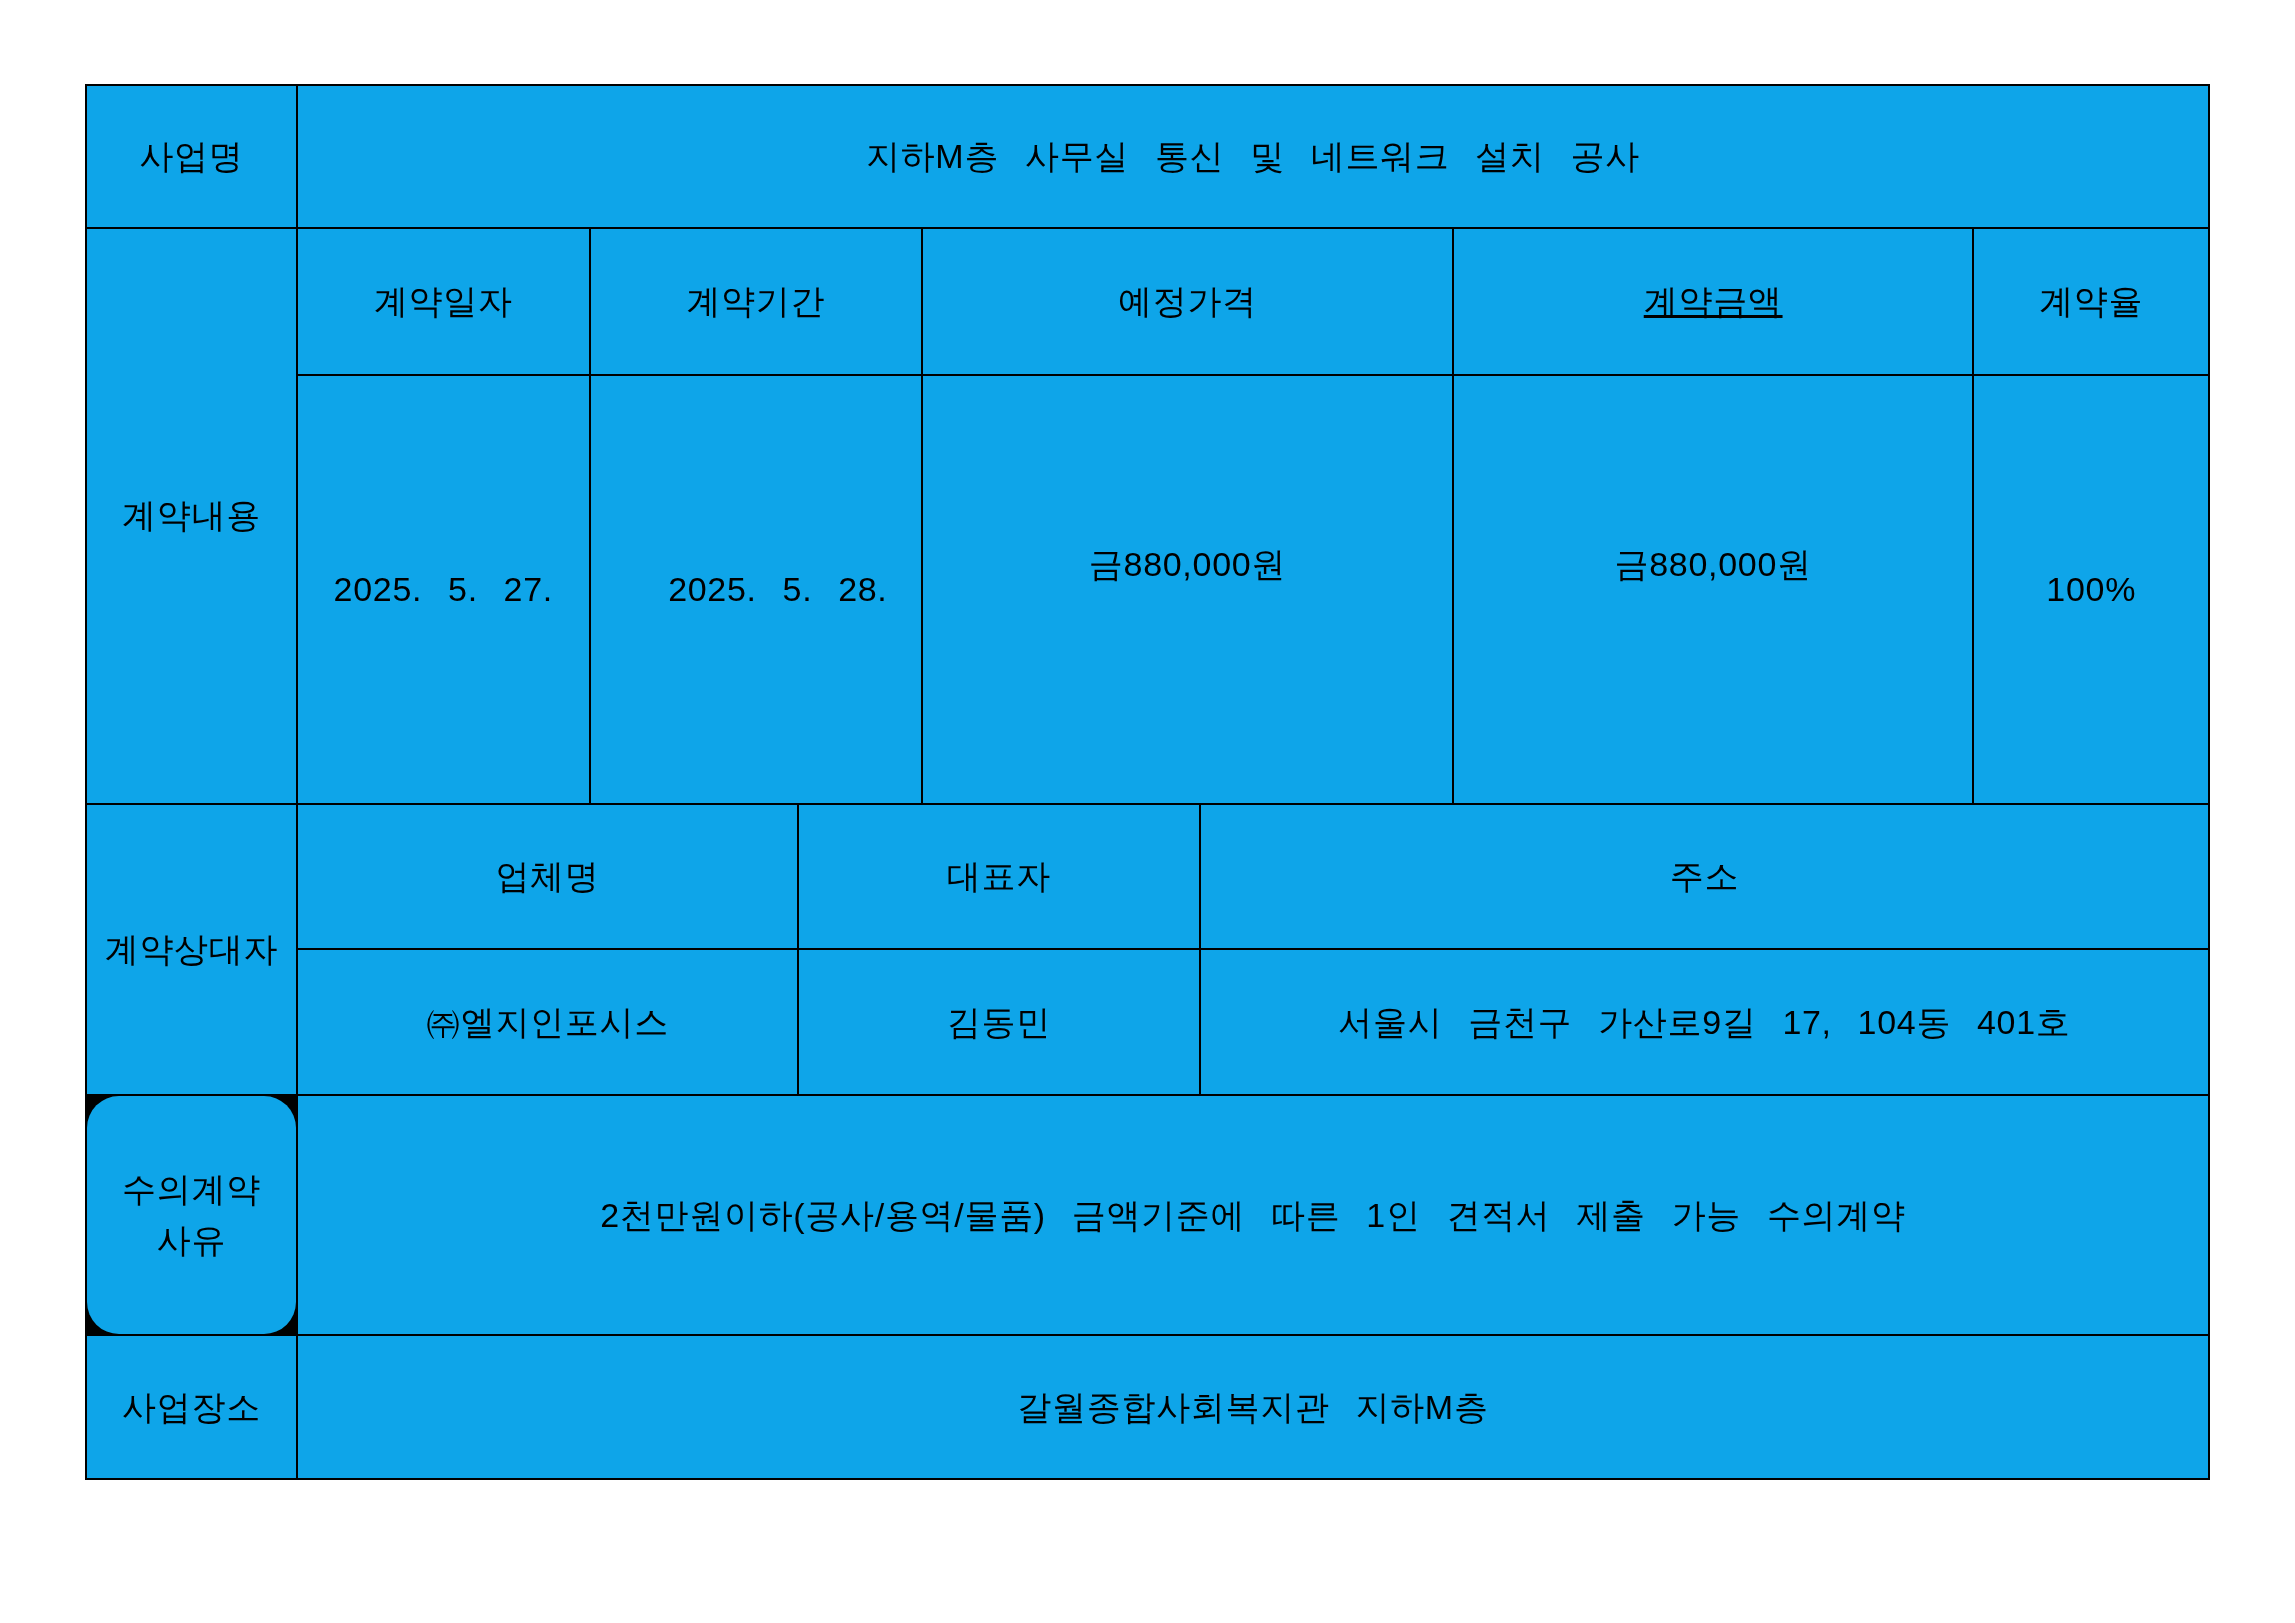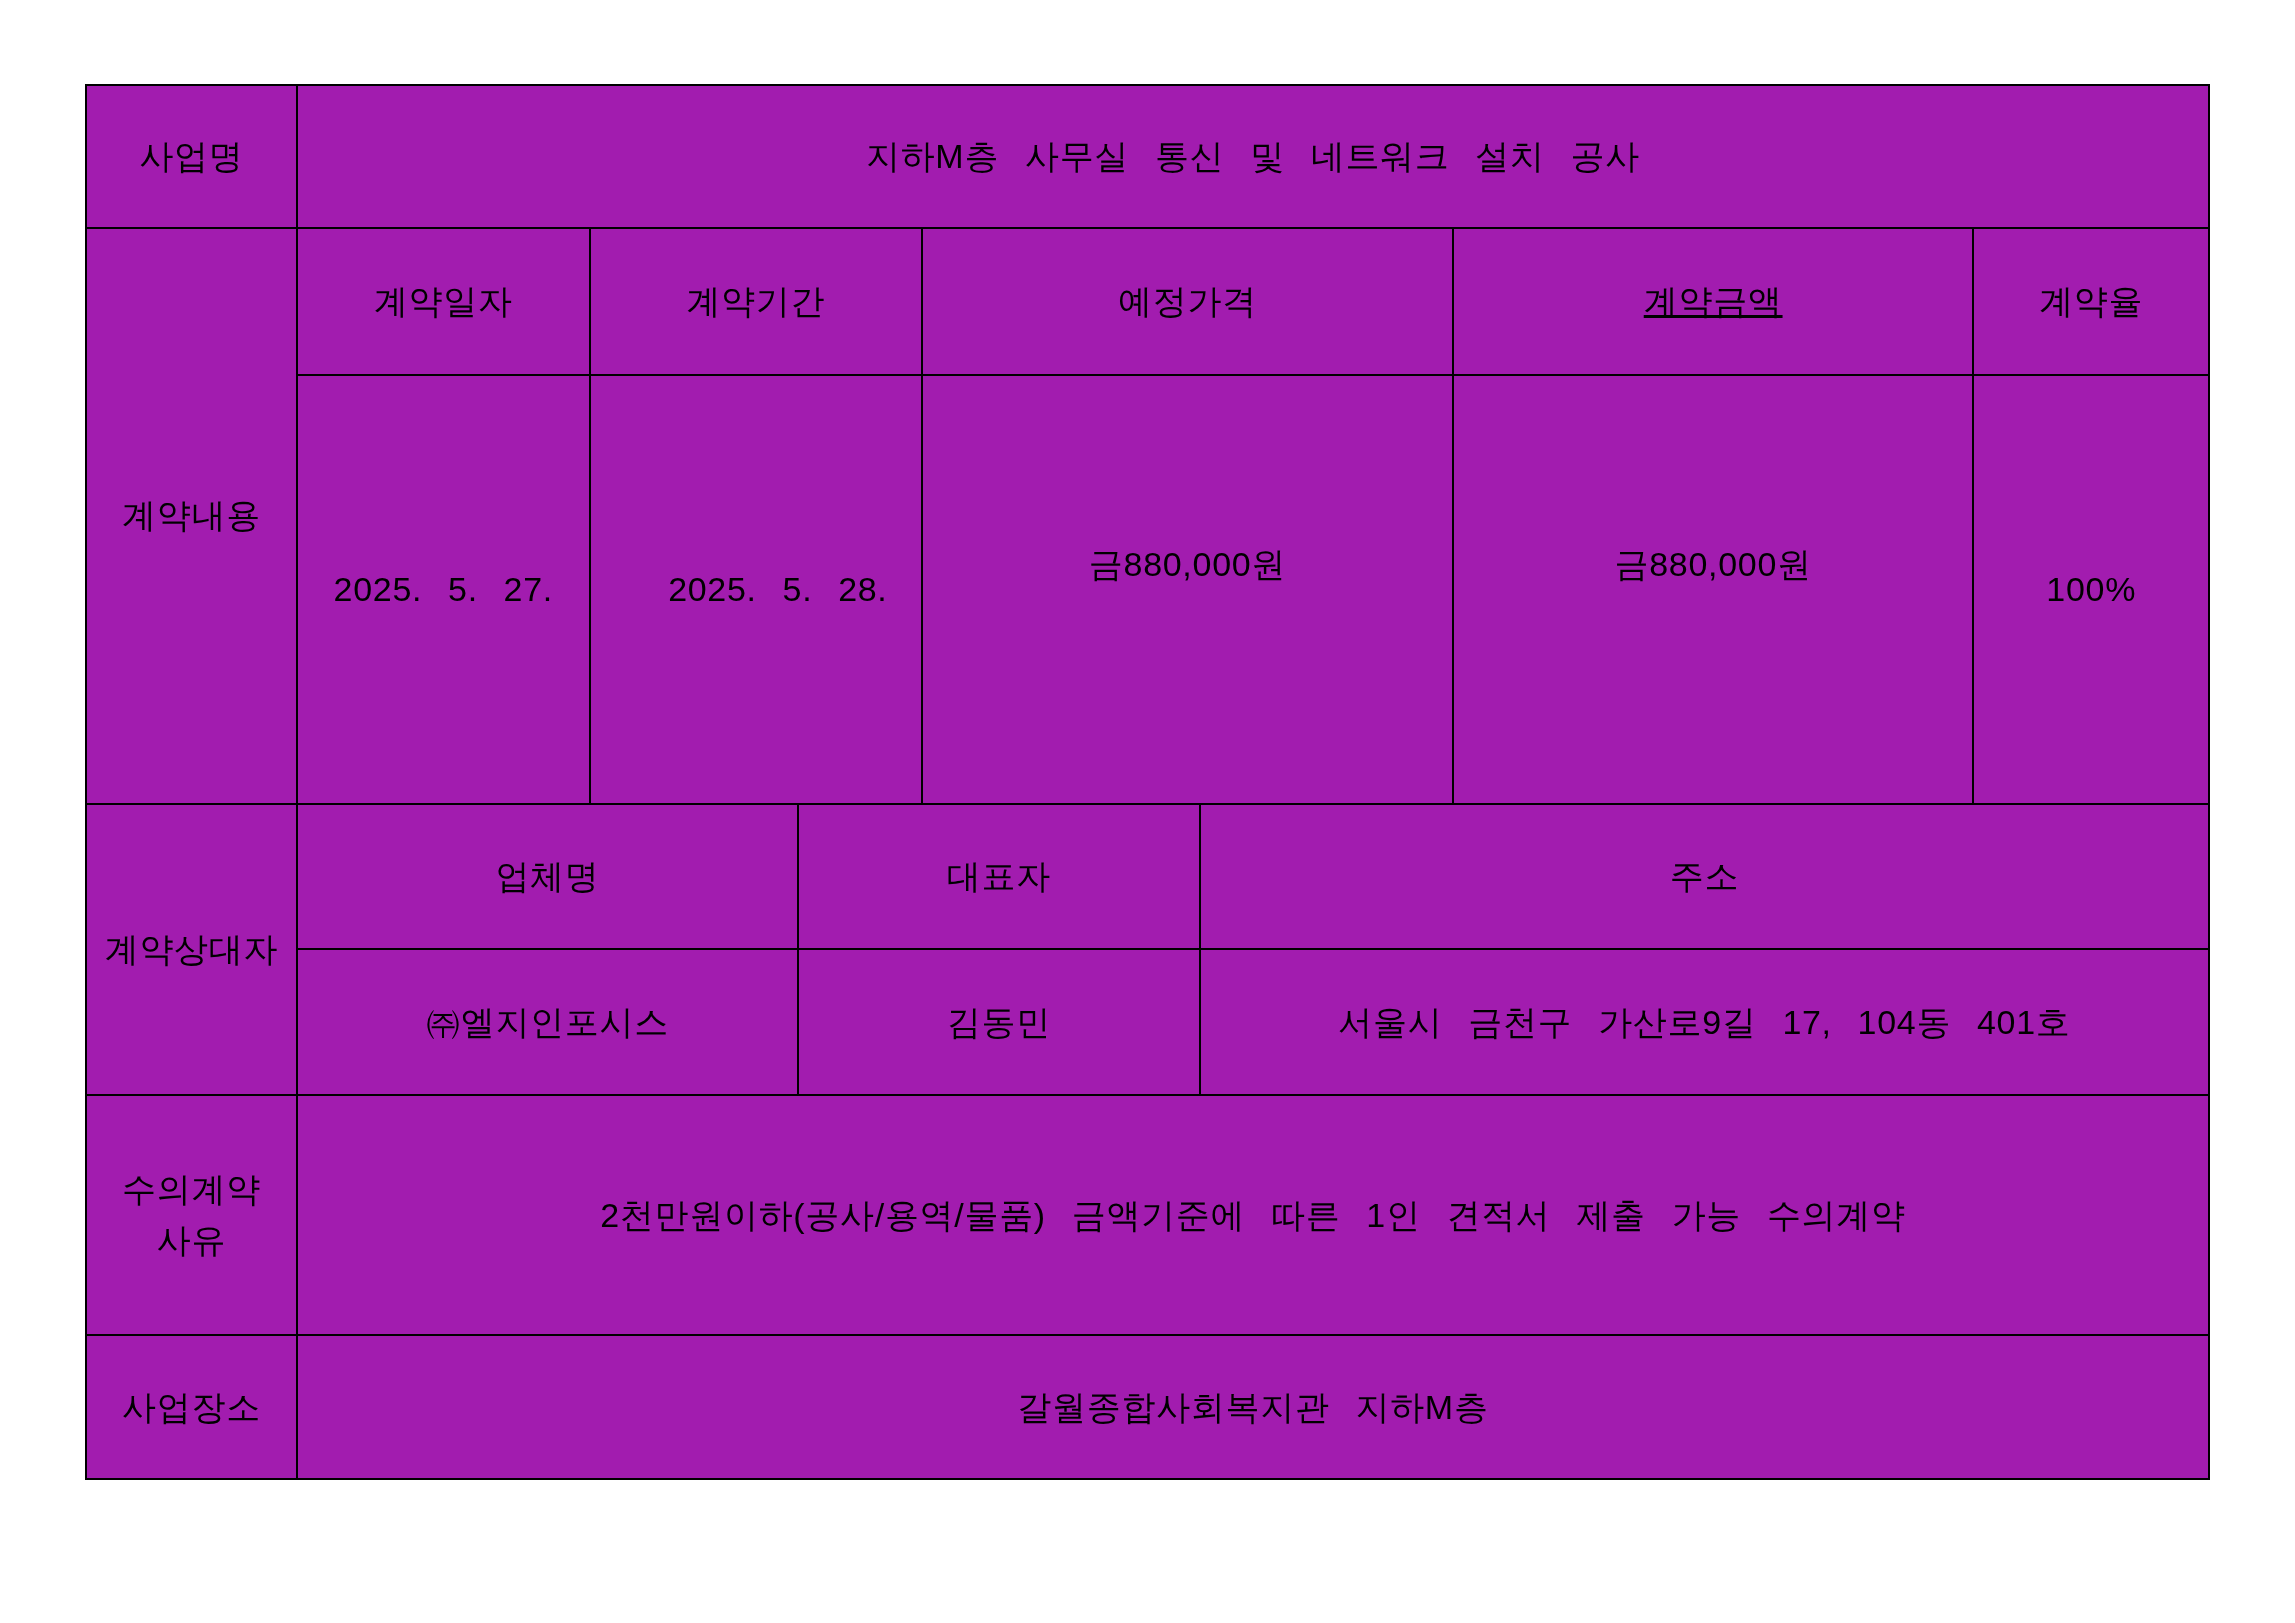--- a/index.html
+++ b/index.html
@@ -24,21 +24,21 @@
     height: 1396px;
     display: grid;
     grid-template-columns: 322fr 448fr 318fr 188fr 425fr 387fr 799fr 360fr;
     grid-template-rows: 218fr 224fr 660fr 221fr 223fr 368fr 219fr;
     gap: 2px;
     background: #000000;
     border: 2px solid #000000;
     box-sizing: border-box;
   }
   .cell {
-    background: #a21caf;
+    background: #0ea5e9;
     display: flex;
     flex-direction: column;
     align-items: center;
     justify-content: center;
     text-align: center;
     font-size: 34px;
     letter-spacing: 0.7px;
     word-spacing: 15.7px;
     line-height: 1.5;
     white-space: nowrap;
@@ -60,21 +60,21 @@
   .a-cd-v3       { grid-area: 3 / 5 / 4 / 7; }
   .a-cd-v4       { grid-area: 3 / 7 / 4 / 8; }
   .a-cd-v5       { grid-area: 3 / 8 / 4 / 9; }
   .a-cp-label    { grid-area: 4 / 1 / 6 / 2; }
   .a-cp-h1       { grid-area: 4 / 2 / 5 / 4; }
   .a-cp-h2       { grid-area: 4 / 4 / 5 / 6; text-align: center; }
   .a-cp-h3       { grid-area: 4 / 6 / 5 / 9; }
   .a-cp-v1       { grid-area: 5 / 2 / 6 / 4; }
   .a-cp-v2       { grid-area: 5 / 4 / 6 / 6; }
   .a-cp-v3       { grid-area: 5 / 6 / 6 / 9; }
-  .a-nr-label    { grid-area: 6 / 1 / 7 / 2; }
+  .a-nr-label    { grid-area: 6 / 1 / 7 / 2; border-radius: 32px; }
   .a-nr-value    { grid-area: 6 / 2 / 7 / 9; }
   .a-bl-label    { grid-area: 7 / 1 / 8 / 2; }
   .a-bl-value    { grid-area: 7 / 2 / 8 / 9; }
 </style>
 </head>
 <body>
 
 <div class="doc">
   <div class="tbl">
 

